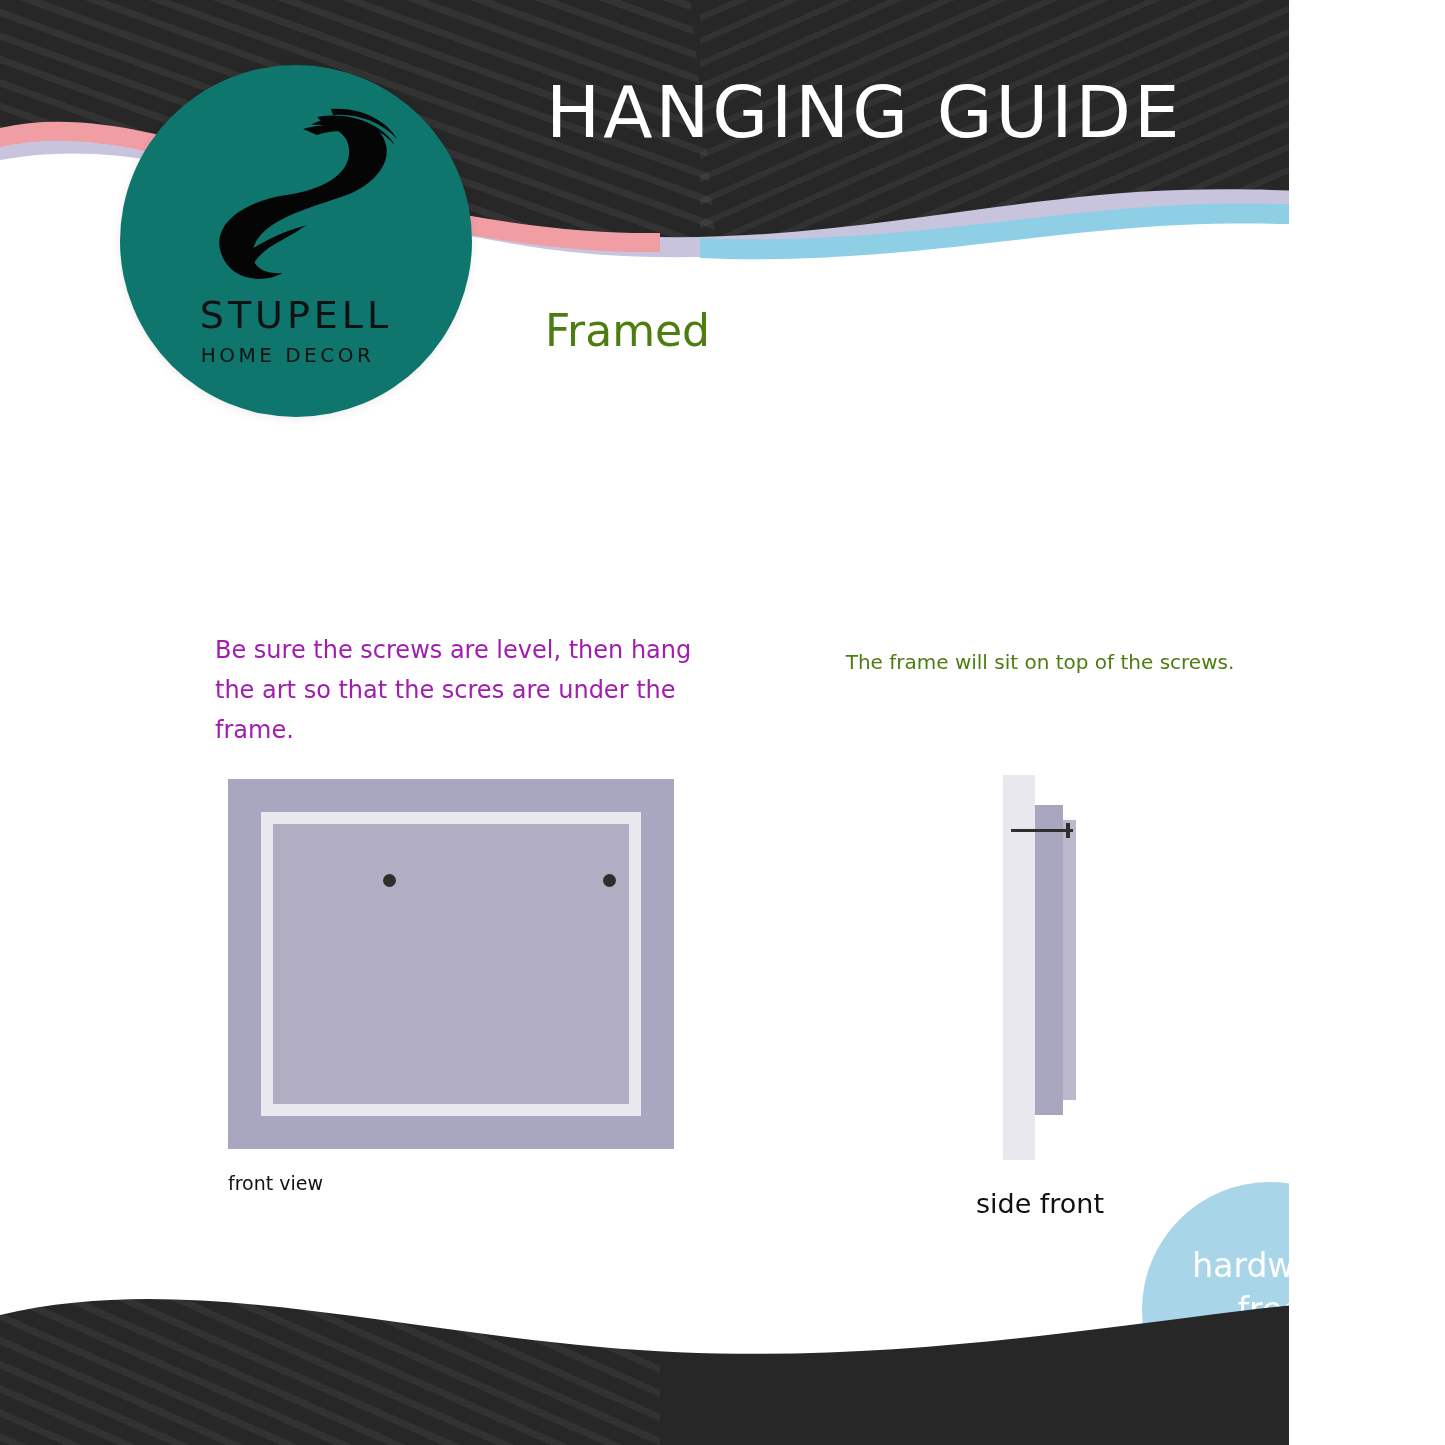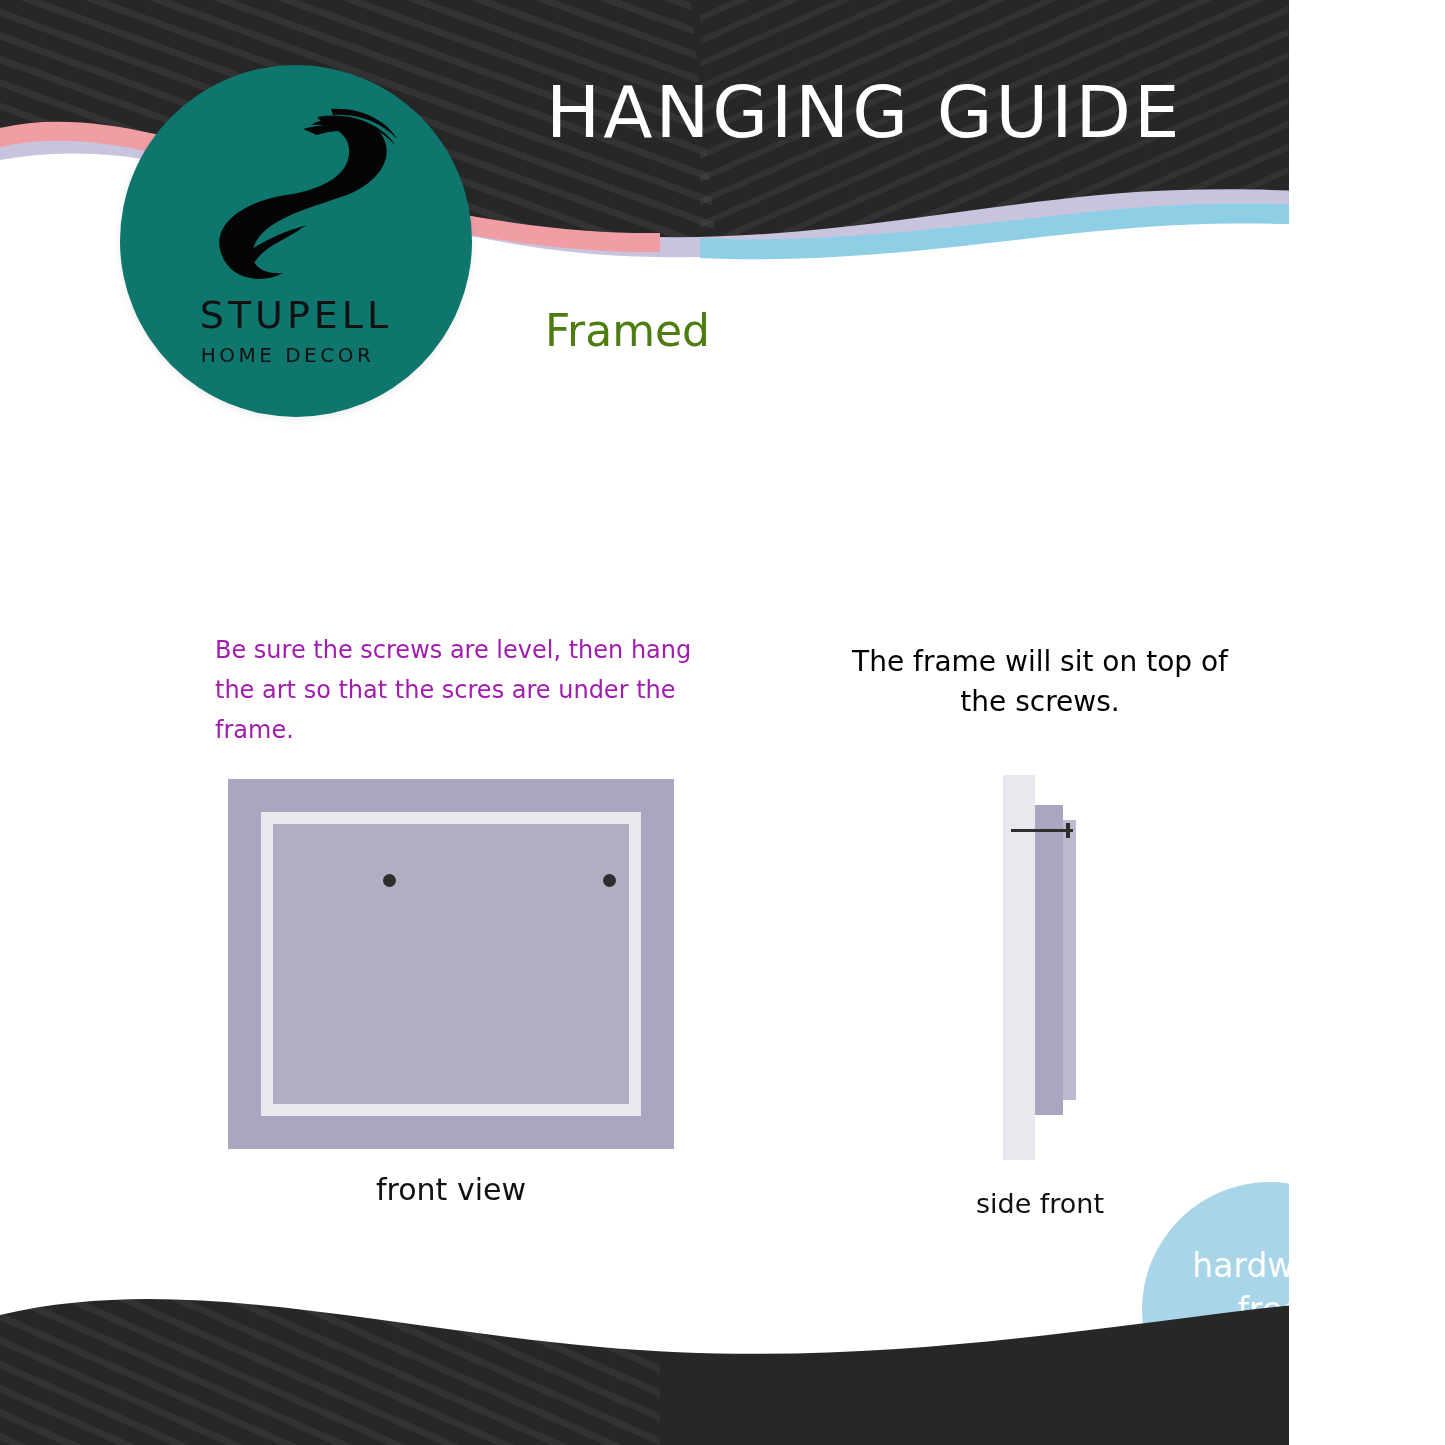--- a/index.html
+++ b/index.html
@@ -178,23 +178,23 @@
     font-size: 24px;
     line-height: 40px;
     color: #a21caf;
   }
   .caption-right {
     position: absolute;
     left: 830px;
     top: 642px;
     width: 420px;
     text-align: center;
-    font-size: 28px;
+    font-size: 20px;
     line-height: 40px;
-    color: #000000;
+    color: #4d7c0f;
   }
 
   
   .front-view {
     position: absolute;
     left: 228px;
     top: 779px;
     width: 446px;
     height: 370px;
     background: #a9a6bf;
@@ -221,22 +221,21 @@
     background: #2e2e2e;
   }
   .screw.s1 { left: 110px; top: 50px; }
   .screw.s2 { left: 330px; top: 50px; }
 
   .label-front {
     position: absolute;
     left: 228px;
     top: 1172px;
     width: 446px;
-    text-align: center;
-    font-size: 30px;
+    font-size: 19px;
     color: #111111;
   }
 
   
   .side-view {
     position: absolute;
     left: 1003px;
     top: 775px;
     width: 120px;
     height: 385px;

